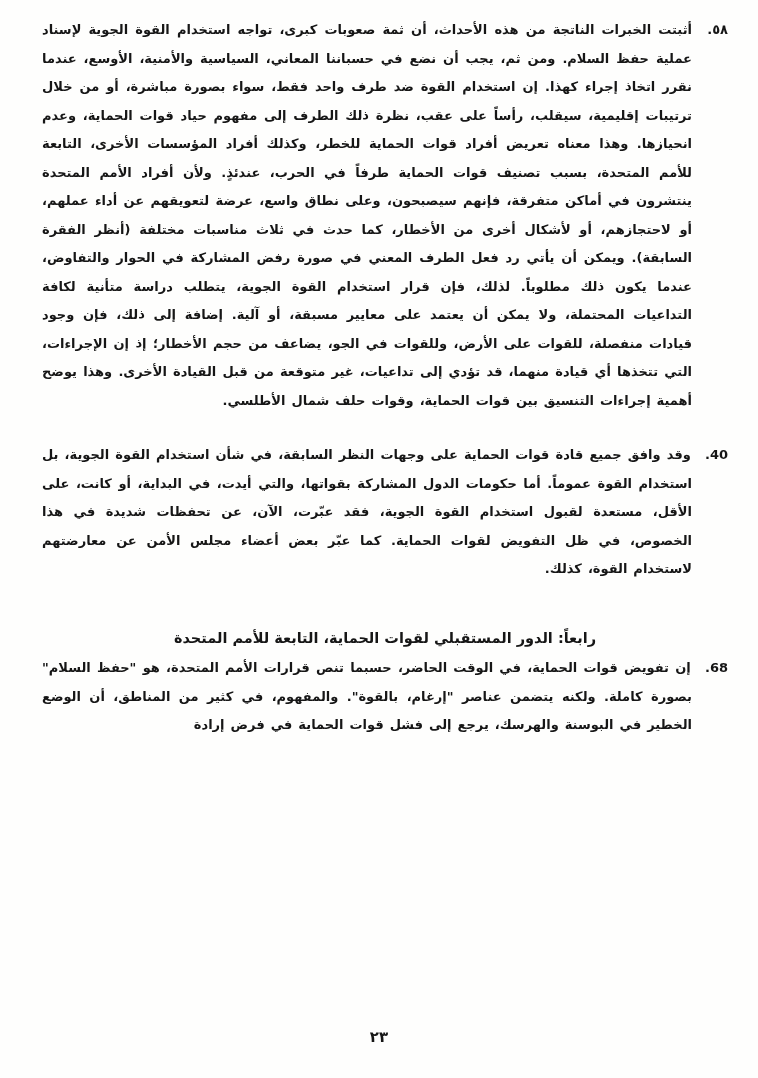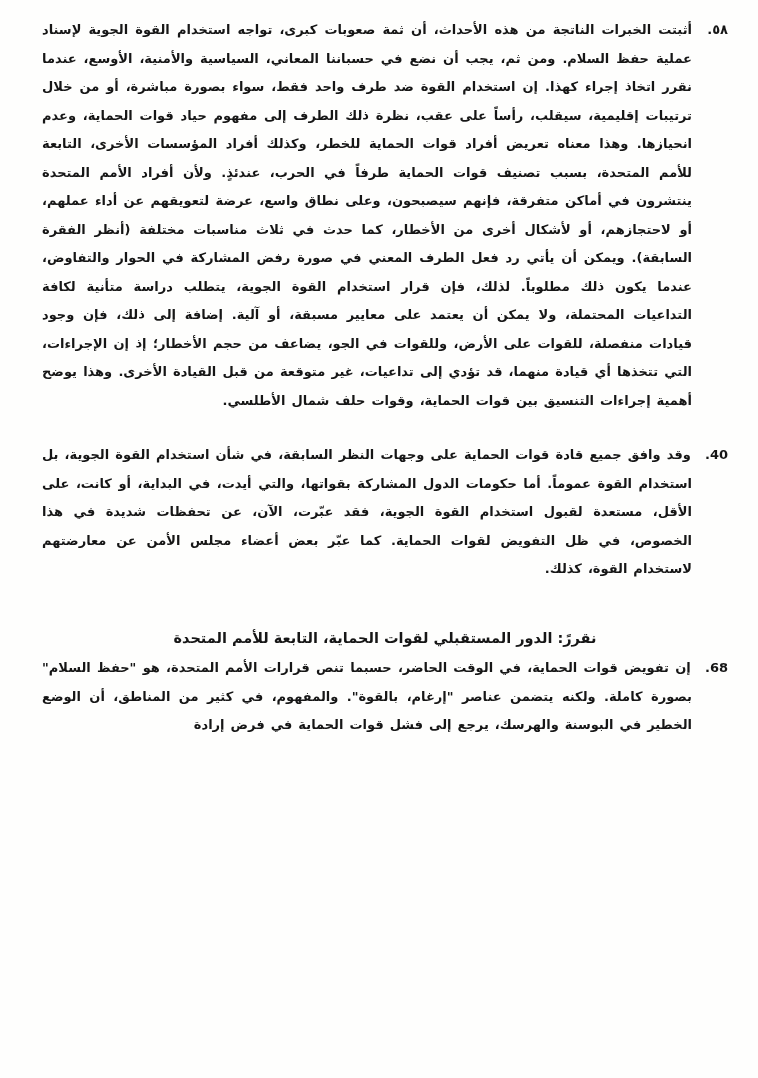--- a/index.html
+++ b/index.html
@@ -57,22 +57,23 @@
   <p class="para">
     <span class="num">٥٨.</span>
     <span>أثبتت الخبرات الناتجة من هذه الأحداث، أن ثمة صعوبات كبرى، تواجه استخدام القوة الجوية لإسناد عملية حفظ السلام. ومن ثم، يجب أن نضع في حسباننا المعاني، السياسية والأمنية، الأوسع، عندما نقرر اتخاذ إجراء كهذا. إن استخدام القوة ضد طرف واحد فقط، سواء بصورة مباشرة، أو من خلال ترتيبات إقليمية، سيقلب، رأساً على عقب، نظرة ذلك الطرف إلى مفهوم حياد قوات الحماية، وعدم انحيازها. وهذا معناه تعريض أفراد قوات الحماية للخطر، وكذلك أفراد المؤسسات الأخرى، التابعة للأمم المتحدة، بسبب تصنيف قوات الحماية طرفاً في الحرب، عندئذٍ. ولأن أفراد الأمم المتحدة ينتشرون في أماكن متفرقة، فإنهم سيصبحون، وعلى نطاق واسع، عرضة لتعويقهم عن أداء عملهم، أو لاحتجازهم، أو لأشكال أخرى من الأخطار، كما حدث في ثلاث مناسبات مختلفة (أنظر الفقرة السابقة). ويمكن أن يأتي رد فعل الطرف المعني في صورة رفض المشاركة في الحوار والتفاوض، عندما يكون ذلك مطلوباً. لذلك، فإن قرار استخدام القوة الجوية، يتطلب دراسة متأنية لكافة التداعيات المحتملة، ولا يمكن أن يعتمد على معايير مسبقة، أو آلية. إضافة إلى ذلك، فإن وجود قيادات منفصلة، للقوات على الأرض، وللقوات في الجو، يضاعف من حجم الأخطار؛ إذ إن الإجراءات، التي تتخذها أي قيادة منهما، قد تؤدي إلى تداعيات، غير متوقعة من قبل القيادة الأخرى. وهذا يوضح أهمية إجراءات التنسيق بين قوات الحماية، وقوات حلف شمال الأطلسي.</span>
   </p>
 
   <p class="para">
     <span class="num">40.</span>
     <span>وقد وافق جميع قادة قوات الحماية على وجهات النظر السابقة، في شأن استخدام القوة الجوية، بل استخدام القوة عموماً. أما حكومات الدول المشاركة بقواتها، والتي أيدت، في البداية، أو كانت، على الأقل، مستعدة لقبول استخدام القوة الجوية، فقد عبّرت، الآن، عن تحفظات شديدة في هذا الخصوص، في ظل التفويض لقوات الحماية. كما عبّر بعض أعضاء مجلس الأمن عن معارضتهم لاستخدام القوة، كذلك.</span>
   </p>
 
-  <div class="section-heading">نقررً: الدور المستقبلي لقوات الحماية، التابعة للأمم المتحدة</div>
+  <div class="section-heading">رابعاً: الدور المستقبلي لقوات الحماية، التابعة للأمم المتحدة</div>
 
 
   <p class="para">
     <span class="num">68.</span>
     <span>إن تفويض قوات الحماية، في الوقت الحاضر، حسبما تنص قرارات الأمم المتحدة، هو "حفظ السلام" بصورة كاملة. ولكنه يتضمن عناصر "إرغام، بالقوة". والمفهوم، في كثير من المناطق، أن الوضع الخطير في البوسنة والهرسك، يرجع إلى فشل قوات الحماية في فرض إرادة</span>
   </p>
 
+  <div class="page-number">٢٣</div>
 
 </div>
 
 </body></html>

